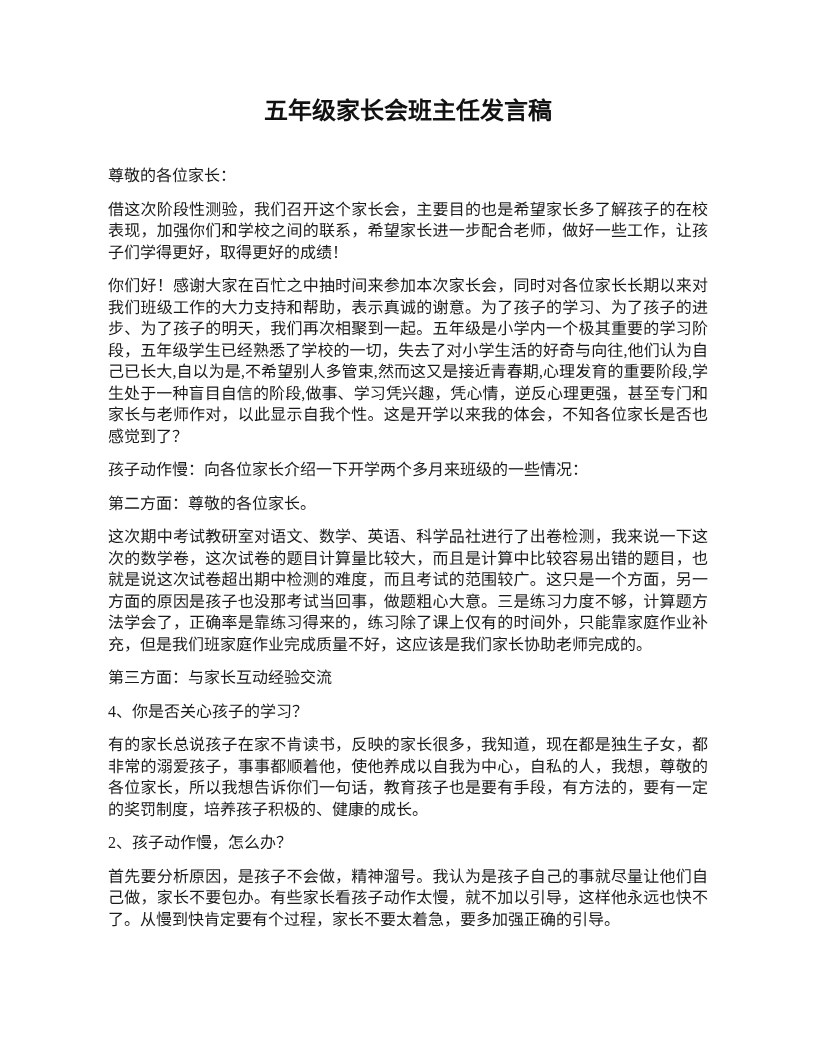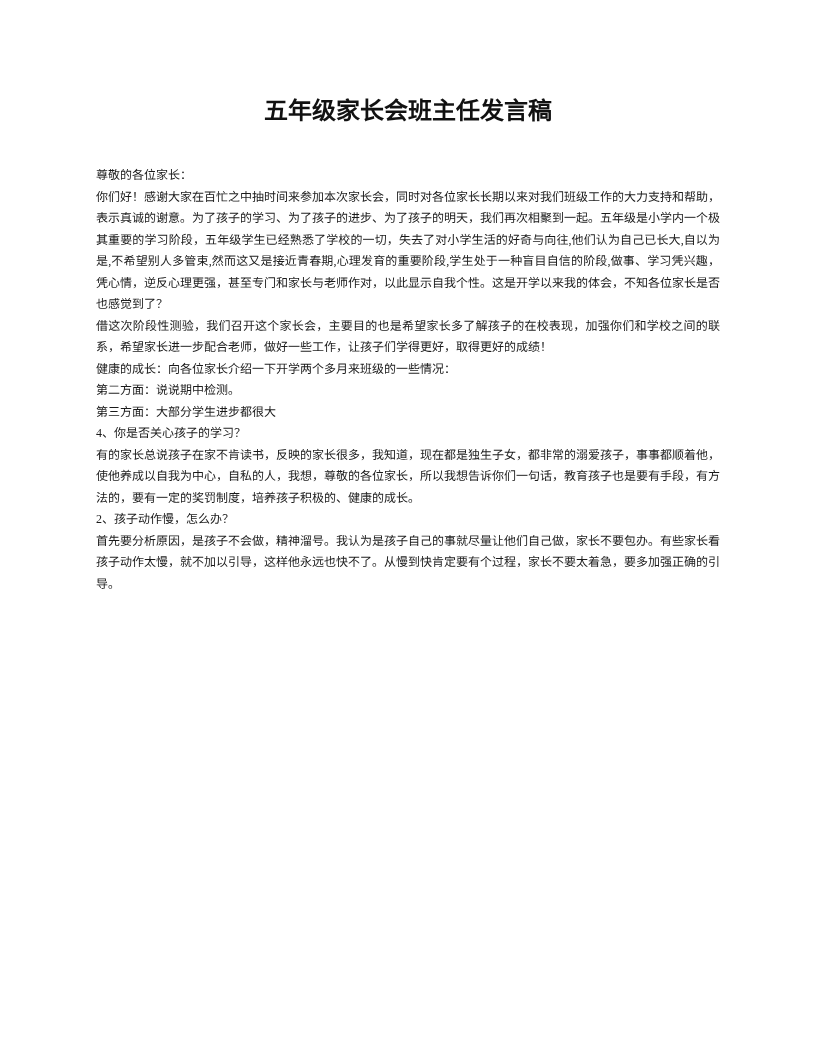--- a/index.html
+++ b/index.html
@@ -23,38 +23,39 @@
   }
   .doc-title {
     margin: 0 0 38px 0;
     font-size: 24px;
     line-height: 31px;
     font-weight: bold;
     text-align: center;
     color: #111111;
   }
   .doc-body p {
-    margin: 0;
-    font-size: 12px;
+    margin: 12px;
+    font-size: 16px;
     line-height: 21.5px;
     text-align: justify;
     text-justify: inter-ideograph;
     overflow-wrap: break-word;
   }
 </style>
 </head>
 <body>
 
 <div class="page">
   <h1 class="doc-title">五年级家长会班主任发言稿</h1>
   <div class="doc-body">
       <p>尊敬的各位家长：</p>
+      <p>借这次阶段性测验，我们召开这个家长会，主要目的也是希望家长多了解孩子的在校表现，加强你们和学校之间的联系，希望家长进一步配合老师，做好一些工作，让孩子们学得更好，取得更好的成绩！</p>
       <p>你们好！感谢大家在百忙之中抽时间来参加本次家长会，同时对各位家长长期以来对我们班级工作的大力支持和帮助，表示真诚的谢意。为了孩子的学习、为了孩子的进步、为了孩子的明天，我们再次相聚到一起。五年级是小学内一个极其重要的学习阶段，五年级学生已经熟悉了学校的一切，失去了对小学生活的好奇与向往,他们认为自己已长大,自以为是,不希望别人多管束,然而这又是接近青春期,心理发育的重要阶段,学生处于一种盲目自信的阶段,做事、学习凭兴趣，凭心情，逆反心理更强，甚至专门和家长与老师作对，以此显示自我个性。这是开学以来我的体会，不知各位家长是否也感觉到了？</p>
-      <p>借这次阶段性测验，我们召开这个家长会，主要目的也是希望家长多了解孩子的在校表现，加强你们和学校之间的联系，希望家长进一步配合老师，做好一些工作，让孩子们学得更好，取得更好的成绩！</p>
-      <p>健康的成长：向各位家长介绍一下开学两个多月来班级的一些情况：</p>
-      <p>第二方面：说说期中检测。</p>
-      <p>第三方面：大部分学生进步都很大</p>
+      <p>孩子动作慢：向各位家长介绍一下开学两个多月来班级的一些情况：</p>
+      <p>第二方面：尊敬的各位家长。</p>
+      <p>这次期中考试教研室对语文、数学、英语、科学品社进行了出卷检测，我来说一下这次的数学卷，这次试卷的题目计算量比较大，而且是计算中比较容易出错的题目，也就是说这次试卷超出期中检测的难度，而且考试的范围较广。这只是一个方面，另一方面的原因是孩子也没那考试当回事，做题粗心大意。三是练习力度不够，计算题方法学会了，正确率是靠练习得来的，练习除了课上仅有的时间外，只能靠家庭作业补充，但是我们班家庭作业完成质量不好，这应该是我们家长协助老师完成的。</p>
+      <p>第三方面：与家长互动经验交流</p>
       <p>4、你是否关心孩子的学习？</p>
       <p>有的家长总说孩子在家不肯读书，反映的家长很多，我知道，现在都是独生子女，都非常的溺爱孩子，事事都顺着他，使他养成以自我为中心，自私的人，我想，尊敬的各位家长，所以我想告诉你们一句话，教育孩子也是要有手段，有方法的，要有一定的奖罚制度，培养孩子积极的、健康的成长。</p>
       <p>2、孩子动作慢，怎么办？</p>
       <p>首先要分析原因，是孩子不会做，精神溜号。我认为是孩子自己的事就尽量让他们自己做，家长不要包办。有些家长看孩子动作太慢，就不加以引导，这样他永远也快不了。从慢到快肯定要有个过程，家长不要太着急，要多加强正确的引导。</p>
     </div>
 </div>
 
 </body></html>

